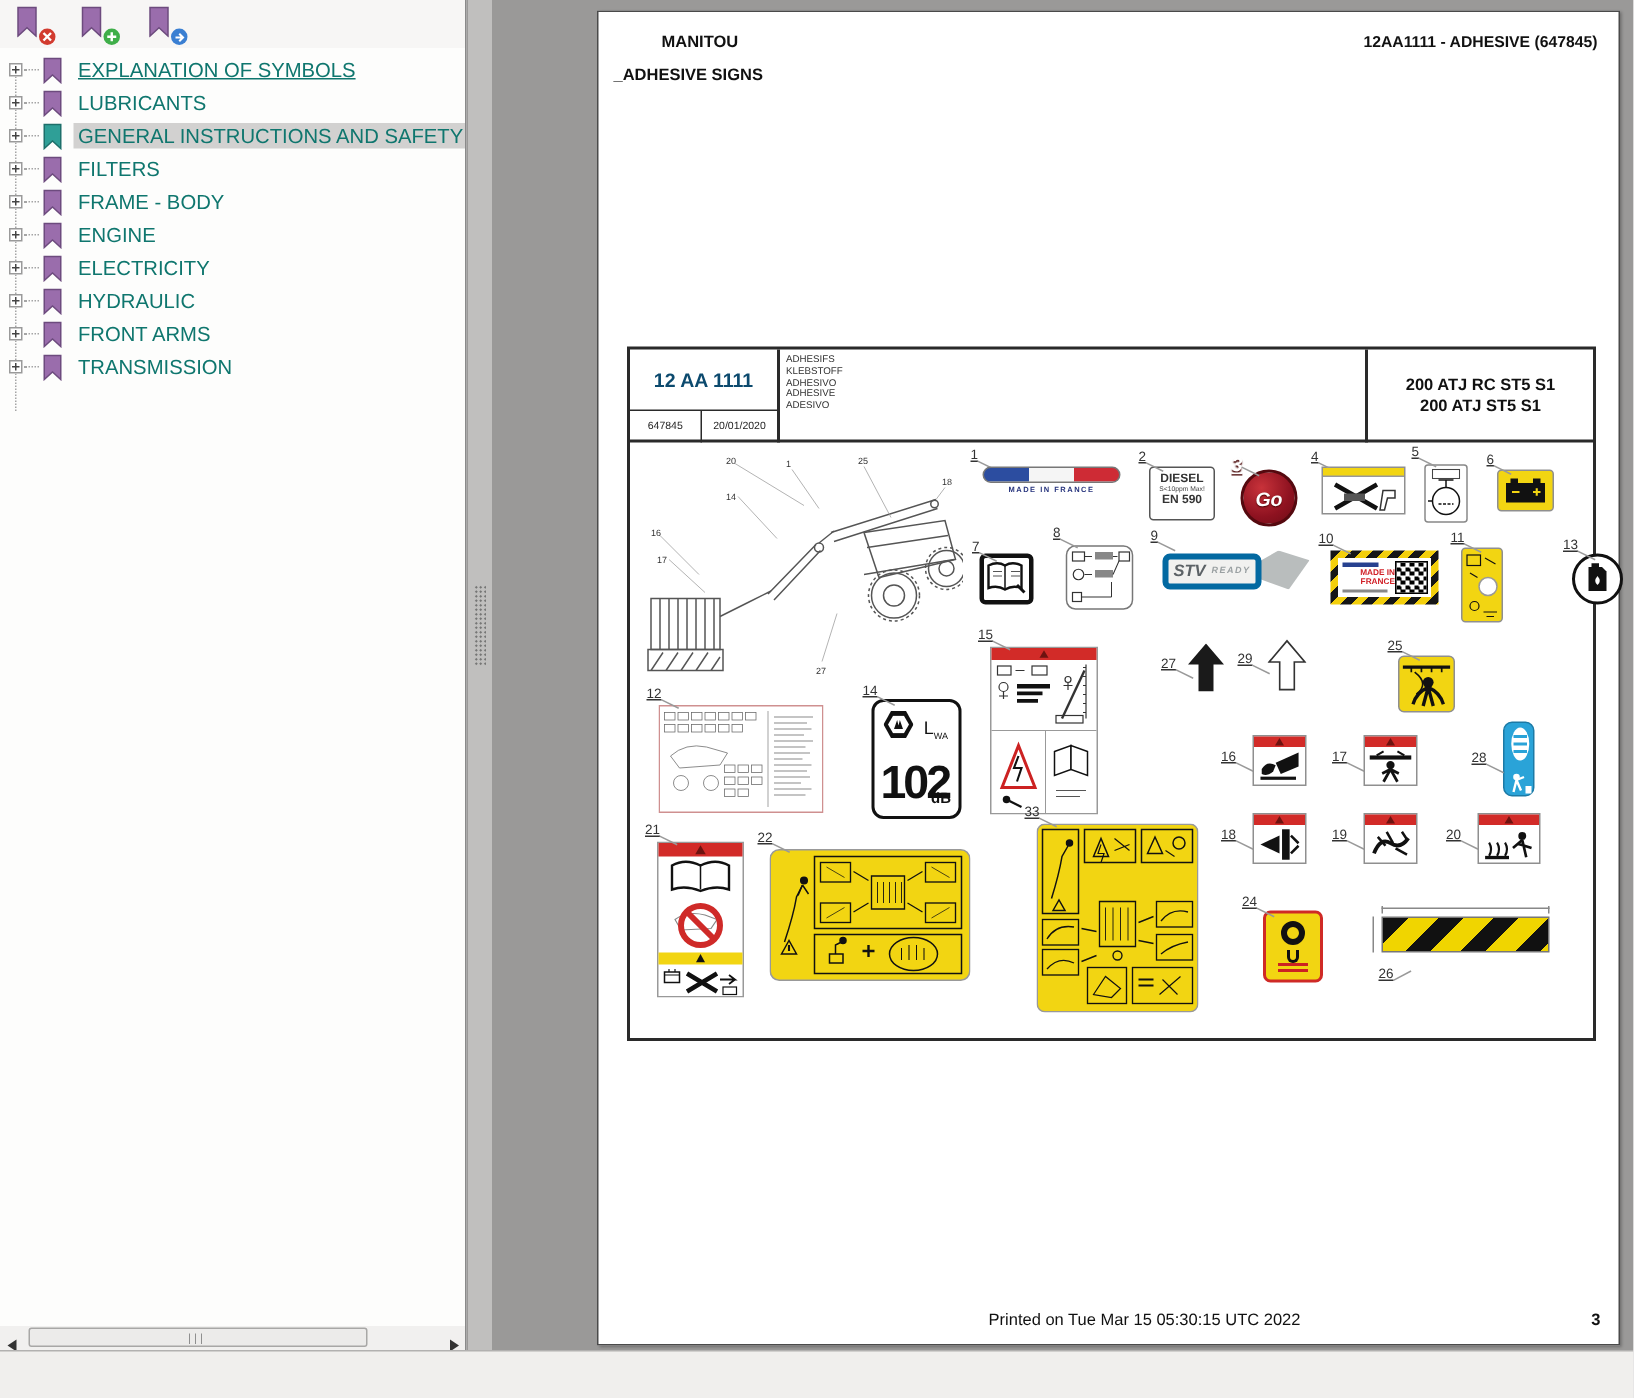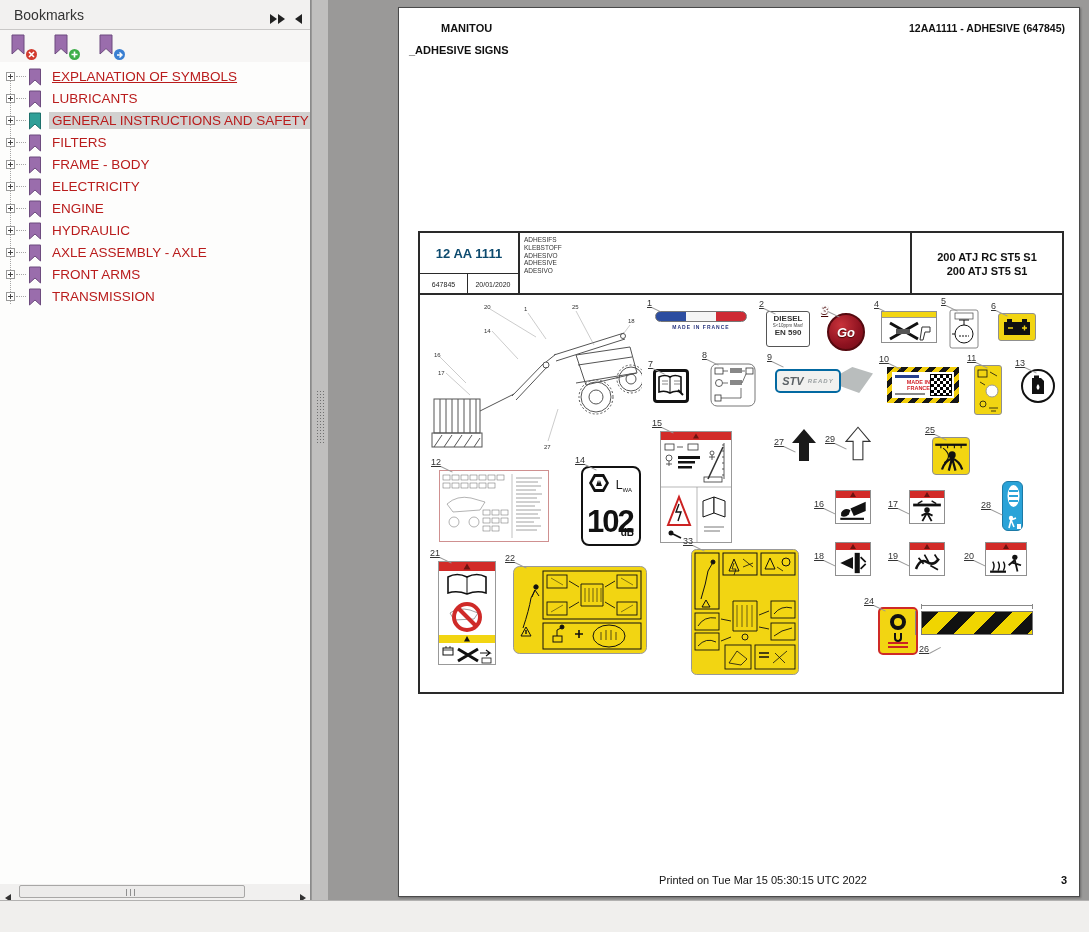--- a/index.html
+++ b/index.html
@@ -20,21 +20,21 @@
   .badge { position:absolute; right:-3px; bottom:-2px; width:11px; height:11px; border-radius:50%; display:flex; align-items:center; justify-content:center; }
   .badge svg { display:block; }
   .bm-list { position:relative; padding-top:4px; }
   .treeline { position:absolute; left:10px; top:10px; height:232px; border-left:1px dotted #a5a5a5; }
   .bm-row { position:relative; height:22px; display:flex; align-items:center; }
   .expander { position:absolute; left:6px; top:6px; width:9px; height:9px; background:#fff; border:1px solid #9a9a9a; }
   .expander::before { content:""; position:absolute; left:1px; top:3px; width:5px; height:1px; background:#444; }
   .expander::after { content:""; position:absolute; left:3px; top:1px; width:1px; height:5px; background:#444; }
   .h-dots { position:absolute; left:16px; top:10px; width:10px; border-top:1px dotted #a5a5a5; }
   .ribbon { position:absolute; left:28px; top:2px; }
-  .bm-label { position:absolute; left:49px; top:2px; font-size:13.5px; color:#b91c1c; white-space:nowrap; padding:1px 3px; }
+  .bm-label { position:absolute; left:49px; top:2px; font-size:13.5px; color:#0f766e; white-space:nowrap; padding:1px 3px; }
   .bm-row.first .bm-label { text-decoration:underline; }
   .bm-row.selected .bm-label { background:#d2d1d0; right:0; overflow:hidden; }
 
   
   .hscroll { position:absolute; left:0; top:884px; width:311px; height:16px; background:#f1f0ef; }
   .hs-arrow { position:absolute; top:4px; }
   .hs-thumb { position:absolute; left:19px; top:1px; width:226px; height:13px; background:#ecebea; border:1px solid #a8a7a6; border-radius:2px; }
   .hs-grip { position:absolute; left:50%; top:3px; width:12px; height:7px; margin-left:-6px;
              background:repeating-linear-gradient(90deg,#8f8f8f 0 1px,transparent 1px 4px); }
 
@@ -86,77 +86,67 @@
   .diesel { border:1px solid #555; border-radius:3px; background:#fff; text-align:center; padding-top:2px; }
   .diesel .d1 { font-size:8px; font-weight:bold; color:#333; }
   .diesel .d2 { font-size:4.5px; color:#444; }
   .diesel .d3 { font-size:8px; font-weight:bold; color:#333; }
   .go { border-radius:50%; border:2px solid #55090f;
         background:radial-gradient(circle at 35% 30%, #c8323a, #8e1220 60%, #6d0c16); 
         display:flex; align-items:center; justify-content:center; }
   .go span { color:#fff; font-style:italic; font-weight:bold; font-size:13px; text-shadow:0 1px 1px #400; }
   .stv-swoosh { position:absolute; right:-2px; top:2px; width:46px; height:26px; background:#b9bdbd;
                 clip-path:polygon(0 55%,55% 0,100% 25%,70% 100%); }
-  .stv-badge { position:absolute; left:0; top:4px; width:66px; height:24px; background:#f1f1ef; border:2px solid #0369a1; border-radius:5px;
+  .stv-badge { position:absolute; left:0; top:4px; width:66px; height:24px; background:#f1f1ef; border:4px solid #0369a1; border-radius:5px;
                display:flex; align-items:center; justify-content:center; gap:4px; }
   .stv-badge .stv { font-size:11px; font-weight:900; font-style:italic; color:#5c6266; }
   .stv-badge .rdy { font-size:6px; font-weight:900; font-style:italic; color:#9aa0a2; letter-spacing:1px; }
   .qr-label { background:repeating-linear-gradient(135deg,#161616 0 5px,#f3cf0c 5px 10px);text-align:right; }
   .qr-inner { position:absolute; inset:5px; background:#fff; display:flex; align-items:center; }
   .qr-txt { flex:1; padding-left:3px; }
   .qr-txt .t1 { width:24px; height:3px; background:#27418f; margin-bottom:2px; }
   .qr-txt .t2 { font-size:5.5px; font-weight:900; color:#d11f26; line-height:1; }
   .qr-txt .t3 { width:30px; height:2px; background:#888; margin-top:2px; }
   .qr-code { width:22px; height:22px; margin-right:2px; background:repeating-conic-gradient(#000 0% 25%, #fff 0% 50%) 0 0/6px 6px; border:1px solid #000; }
   .noise { background:#fff; border:2.5px solid #111; border-radius:8px; }
   .hexlogo { position:absolute; left:6px; top:6px; width:20px; height:18px; background:#111;
              clip-path:polygon(25% 0,75% 0,100% 50%,75% 100%,25% 100%,0 50%); }
   .hexlogo i { position:absolute; inset:3px; background:#fff; clip-path:polygon(25% 0,75% 0,100% 50%,75% 100%,25% 100%,0 50%); }
   .hexlogo b { position:absolute; inset:6px 7px; background:#111; clip-path:polygon(0 100%,35% 0,50% 60%,65% 0,100% 100%); }
   .lwa { position:absolute; right:7px; top:10px; font-size:12px; color:#111; }
   .lwa sub { font-size:6px; }
   .noise-val { position:absolute; left:4px; bottom:4px; font-size:31px; font-weight:bold; letter-spacing:-2px; color:#111; }
   .noise-unit { position:absolute; right:5px; bottom:6px; font-size:10px; font-weight:bold; color:#111; }
   .battery-label { background:#f2d512; border:1px solid #8f8f8f; border-radius:3px; display:flex; align-items:center; justify-content:center; }
-  .oil-round { border:2px solid #111; border-radius:50%; background:#fff; display:flex; align-items:center; justify-content:center; }
+  .oil-round { border:2px solid #111; border-radius:50%; background:#fff; display:flex; align-items:center; justify-content:center;margin-left:27px; }
   .arrow-up { display:block; }
   .blue-label { background:#2aa3d8; border:1px solid #1c7aa6; border-radius:6px; }
   .chevron { position:absolute; left:6px; top:6px; width:112px; height:24px; border:1px solid #777;
              background:repeating-linear-gradient(135deg,#111 0 12px,#f0d500 12px 26px); }
   .dim-top { position:absolute; left:6px; top:0; width:112px; border-top:1px solid #888; }
   .dim-top::before,.dim-top::after { content:""; position:absolute; top:-2px; width:1px; height:5px; background:#888; }
   .dim-top::before{ left:0; } .dim-top::after{ right:0; }
   .dim-left { position:absolute; left:0; top:6px; height:24px; border-left:1px solid #888; }
-  .lift { background:#f2d512; border:2px solid #cf2a26; border-radius:5px;margin-left:36px; }
+  .lift { background:#f2d512; border:2px solid #cf2a26; border-radius:5px; }
   .lift-ring { position:absolute; left:50%; top:5px; margin-left:-8px; width:16px; height:16px; border:4px solid #111; border-radius:50%; }
   .lift-hook { position:absolute; left:50%; top:24px; margin-left:-4px; width:8px; height:9px; border:2px solid #111; border-top:none; border-radius:0 0 6px 6px; }
   .lift-t1,.lift-t2 { position:absolute; left:50%; width:20px; margin-left:-10px; height:2px; background:#c22; }
   .lift-t1{ bottom:9px; } .lift-t2{ bottom:5px; }
 
   
   .statusbar { position:absolute; left:0; top:900px; width:1089px; height:32px; background:#f0efed; border-top:1px solid #b2b1b0; }
 
   svg text { font-family:"Liberation Sans", sans-serif; }
 </style>
 </head>
 <body>
 
 <div id="app">
 
   <div class="panel">
-    <div class="panel-header">
-      <span class="panel-title">Bookmarks</span>
-      <span class="ph-icons">
-        <span class="dbl">
-            <i class="tri tri-r"></i>
-            <i class="tri tri-r"></i>
-          </span>
-        <span><i class="tri tri-l"></i></span>
-      </span>
-    </div>
 
     <div class="bm-toolbar">
       <span class="bm-tool" style="left:10px">
         <svg width="16" height="21">
             <path d="M2 1 h12 v19 l-6 -5.5 l-6 5.5 Z" fill="#9a6dac" stroke="#6d4b7e"></path>
           </svg>
         <span class="badge" style="background:#d23b2f">
           <svg width="7" height="7">
               <path d="M1 1 L6 6 M6 1 L1 6" stroke="#fff" stroke-width="1.6"></path>
             </svg>
@@ -226,45 +216,37 @@
             <path d="M1.5 1 h11 v16 l-5.5 -5 l-5.5 5 Z" fill="#9a6dac" stroke="#6d4b7e"></path>
           </svg>
         <span class="bm-label">FRAME - BODY</span>
       </div>
       <div class="bm-row">
         <span class="expander"></span>
           <span class="h-dots"></span>
         <svg class="ribbon" width="14" height="18">
             <path d="M1.5 1 h11 v16 l-5.5 -5 l-5.5 5 Z" fill="#9a6dac" stroke="#6d4b7e"></path>
           </svg>
+        <span class="bm-label">ENGINE</span>
+      </div>
+      <div class="bm-row">
+        <span class="expander"></span>
+          <span class="h-dots"></span>
+        <svg class="ribbon" width="14" height="18">
+            <path d="M1.5 1 h11 v16 l-5.5 -5 l-5.5 5 Z" fill="#9a6dac" stroke="#6d4b7e"></path>
+          </svg>
         <span class="bm-label">ELECTRICITY</span>
       </div>
       <div class="bm-row">
         <span class="expander"></span>
           <span class="h-dots"></span>
         <svg class="ribbon" width="14" height="18">
             <path d="M1.5 1 h11 v16 l-5.5 -5 l-5.5 5 Z" fill="#9a6dac" stroke="#6d4b7e"></path>
           </svg>
-        <span class="bm-label">ENGINE</span>
-      </div>
-      <div class="bm-row">
-        <span class="expander"></span>
-          <span class="h-dots"></span>
-        <svg class="ribbon" width="14" height="18">
-            <path d="M1.5 1 h11 v16 l-5.5 -5 l-5.5 5 Z" fill="#9a6dac" stroke="#6d4b7e"></path>
-          </svg>
         <span class="bm-label">HYDRAULIC</span>
-      </div>
-      <div class="bm-row">
-        <span class="expander"></span>
-          <span class="h-dots"></span>
-        <svg class="ribbon" width="14" height="18">
-            <path d="M1.5 1 h11 v16 l-5.5 -5 l-5.5 5 Z" fill="#9a6dac" stroke="#6d4b7e"></path>
-          </svg>
-        <span class="bm-label">AXLE ASSEMBLY - AXLE</span>
       </div>
       <div class="bm-row">
         <span class="expander"></span>
           <span class="h-dots"></span>
         <svg class="ribbon" width="14" height="18">
             <path d="M1.5 1 h11 v16 l-5.5 -5 l-5.5 5 Z" fill="#9a6dac" stroke="#6d4b7e"></path>
           </svg>
         <span class="bm-label">FRONT ARMS</span>
       </div>
       <div class="bm-row">

